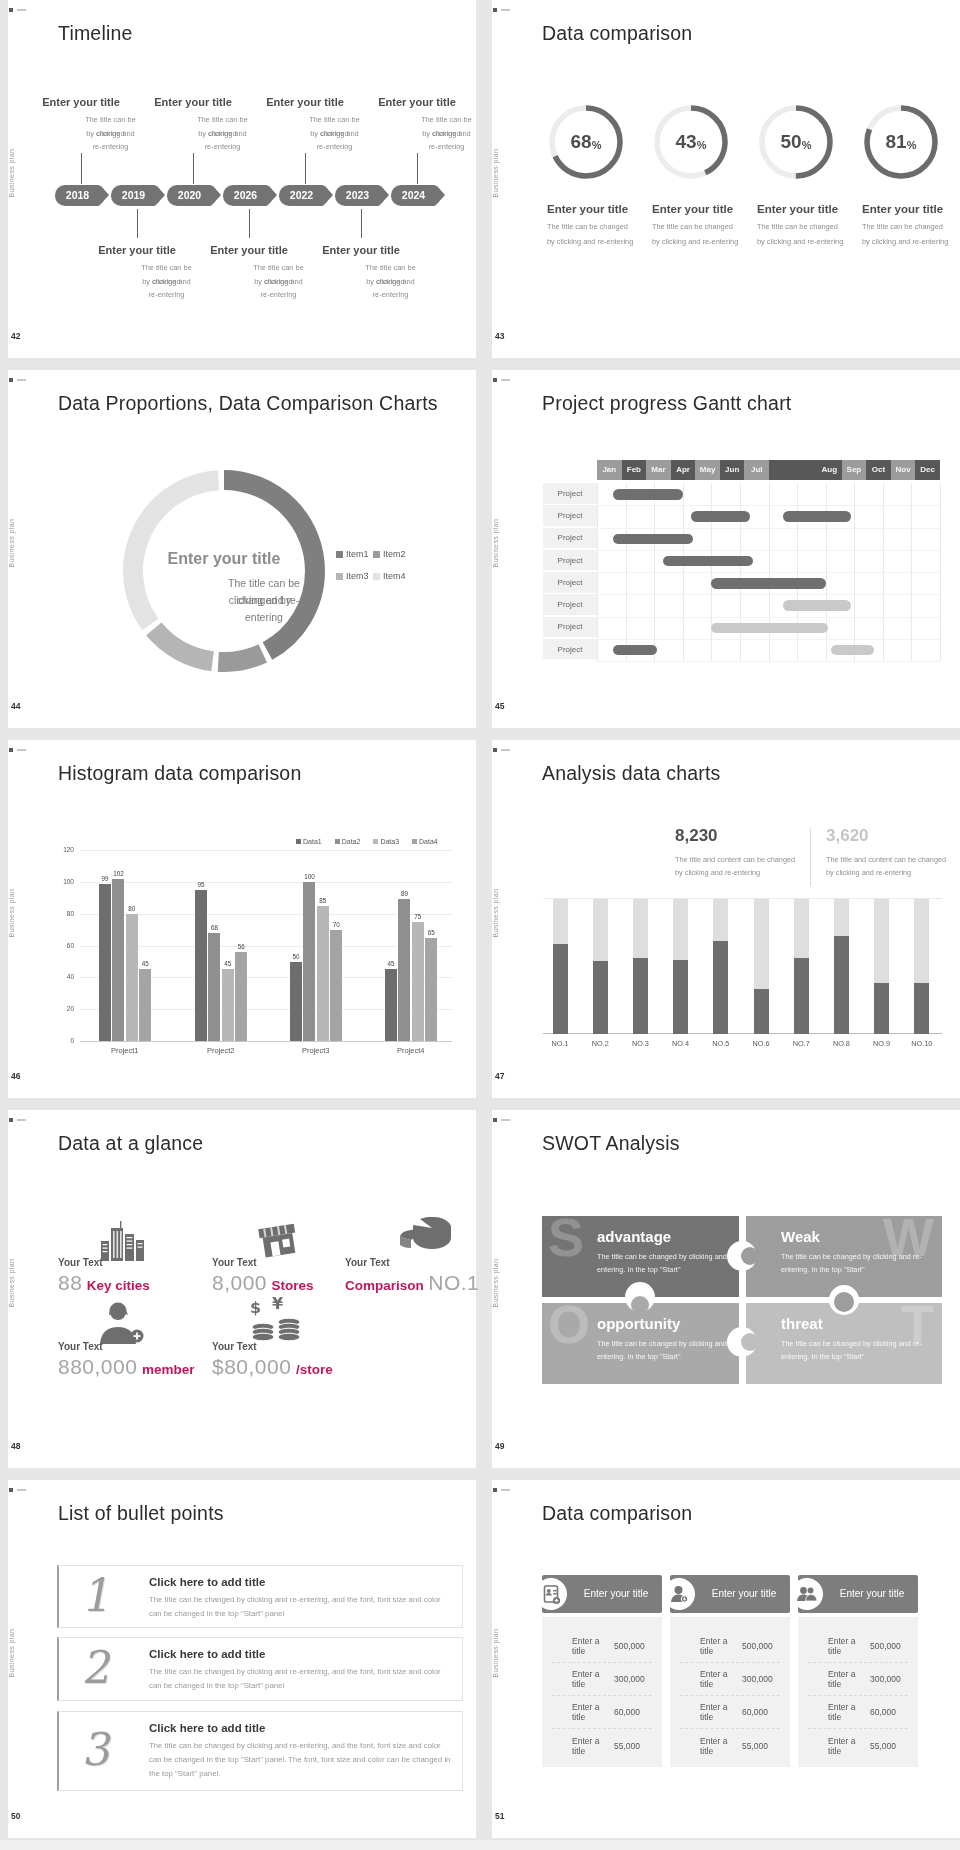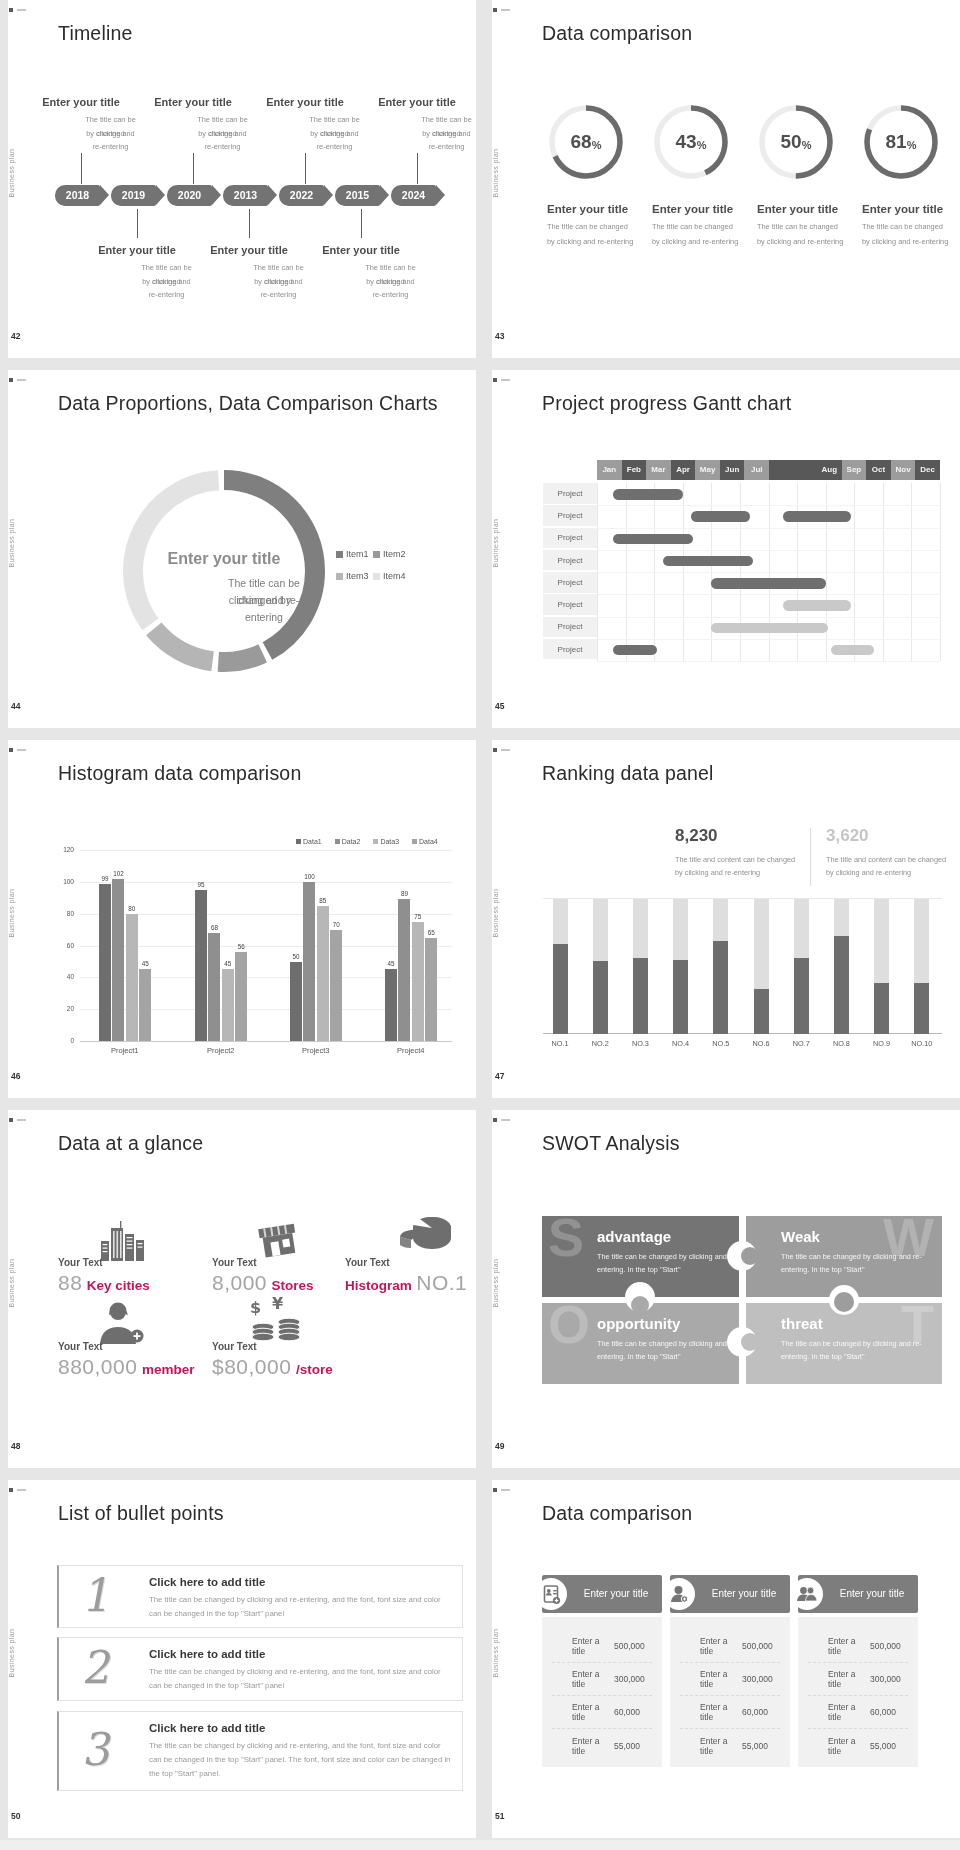--- a/index.html
+++ b/index.html
@@ -133,23 +133,23 @@
   </div>
 
   <div class="tline" style="left:73px;top:153px;height:31px"></div>
   <div class="tline" style="left:185px;top:153px;height:31px"></div>
   <div class="tline" style="left:297px;top:153px;height:31px"></div>
   <div class="tline" style="left:409px;top:153px;height:31px"></div>
 
   <div class="chev" style="left:47px">2018</div>
   <div class="chev" style="left:103px">2019</div>
   <div class="chev" style="left:159px">2020</div>
-  <div class="chev" style="left:215px">2013</div>
+  <div class="chev" style="left:215px">2026</div>
   <div class="chev" style="left:271px">2022</div>
-  <div class="chev" style="left:327px">2015</div>
+  <div class="chev" style="left:327px">2023</div>
   <div class="chev" style="left:383px">2024</div>
 
   <div class="tline" style="left:129px;top:209px;height:29px"></div>
   <div class="tline" style="left:241px;top:209px;height:29px"></div>
   <div class="tline" style="left:353px;top:209px;height:29px"></div>
 
   <div class="titem" style="left:70px;top:244px">
     <div class="ti-t">Enter your title</div>
     <div class="ti-b">
         <span>The title can be changed</span>
@@ -413,21 +413,21 @@
     <div style="position: absolute; left: 44px; top: 106.1px; width: 22px; text-align: right; font-size: 6.5px; color: rgb(85, 85, 85);">120</div>
   </div>
 
 <div class="page col-r row-3" id="s47">
   <div class="cmark">
       <span class="cm-dot"></span>
       <span class="cm-dash"></span>
     </div>
   <div class="vlabel">Business plan</div>
   <div class="pnum">47</div>
-  <div class="stitle">Ranking data panel</div>
+  <div class="stitle">Analysis data charts</div>
   <div class="r-stat" style="left:183px">
     <div class="rs-v">8,230</div>
     <div class="rs-b">
         <span>The title and content can be changed</span>
         <br>
         <span>by clicking and re-entering</span>
       </div>
   </div>
   <div class="r-div"></div>
   <div class="r-stat" style="left:334px">
@@ -525,21 +525,21 @@
 
   <svg style="left:388px;top:104px;width:56px;height:46px" viewBox="0 0 56 46" fill="#6e6e6e">
     <path d="M17 14 a19 11 0 0 1 38 0 v10 a19 11 0 0 1 -38 0 z"></path>
     <ellipse cx="36" cy="14" rx="19" ry="11"></ellipse>
     <path d="M36 14 L22 3.5 A19 11 0 0 0 17.4 11 Z" fill="#fff"></path>
     <path d="M4 23 a13 7.5 0 0 1 22 -5 L15 26 z"></path>
     <path d="M4 23 v8 a13 7.5 0 0 0 11 3 v-8 z" opacity=".85"></path>
   </svg>
   <div class="st" style="left:337px;top:147px">
     <div class="st-yt">Your Text</div>
-    <div class="st-line"><span class="st-word">Histogram</span> <span class="st-num">NO.1</span></div>
+    <div class="st-line"><span class="st-word">Comparison</span> <span class="st-num">NO.1</span></div>
   </div>
 
   <svg style="left:88px;top:192px;width:50px;height:44px" viewBox="0 0 50 44" fill="#6e6e6e">
     <circle cx="22" cy="10" r="8"></circle>
     <path d="M13.5 9 a8.5 8.5 0 0 1 17 0 l1.5 4 -2.5-1 -1-3 -12 0 -1 3 -2.5 1 z"></path>
     <path d="M4 42 c1-12 8-17 18-17 s17 5 18 17 z"></path>
     <circle cx="41" cy="34" r="6.5"></circle>
       <rect x="37.5" y="33.2" width="7" height="1.8" fill="#fff"></rect>
       <rect x="40.1" y="30.6" width="1.8" height="7" fill="#fff"></rect>
   </svg>

